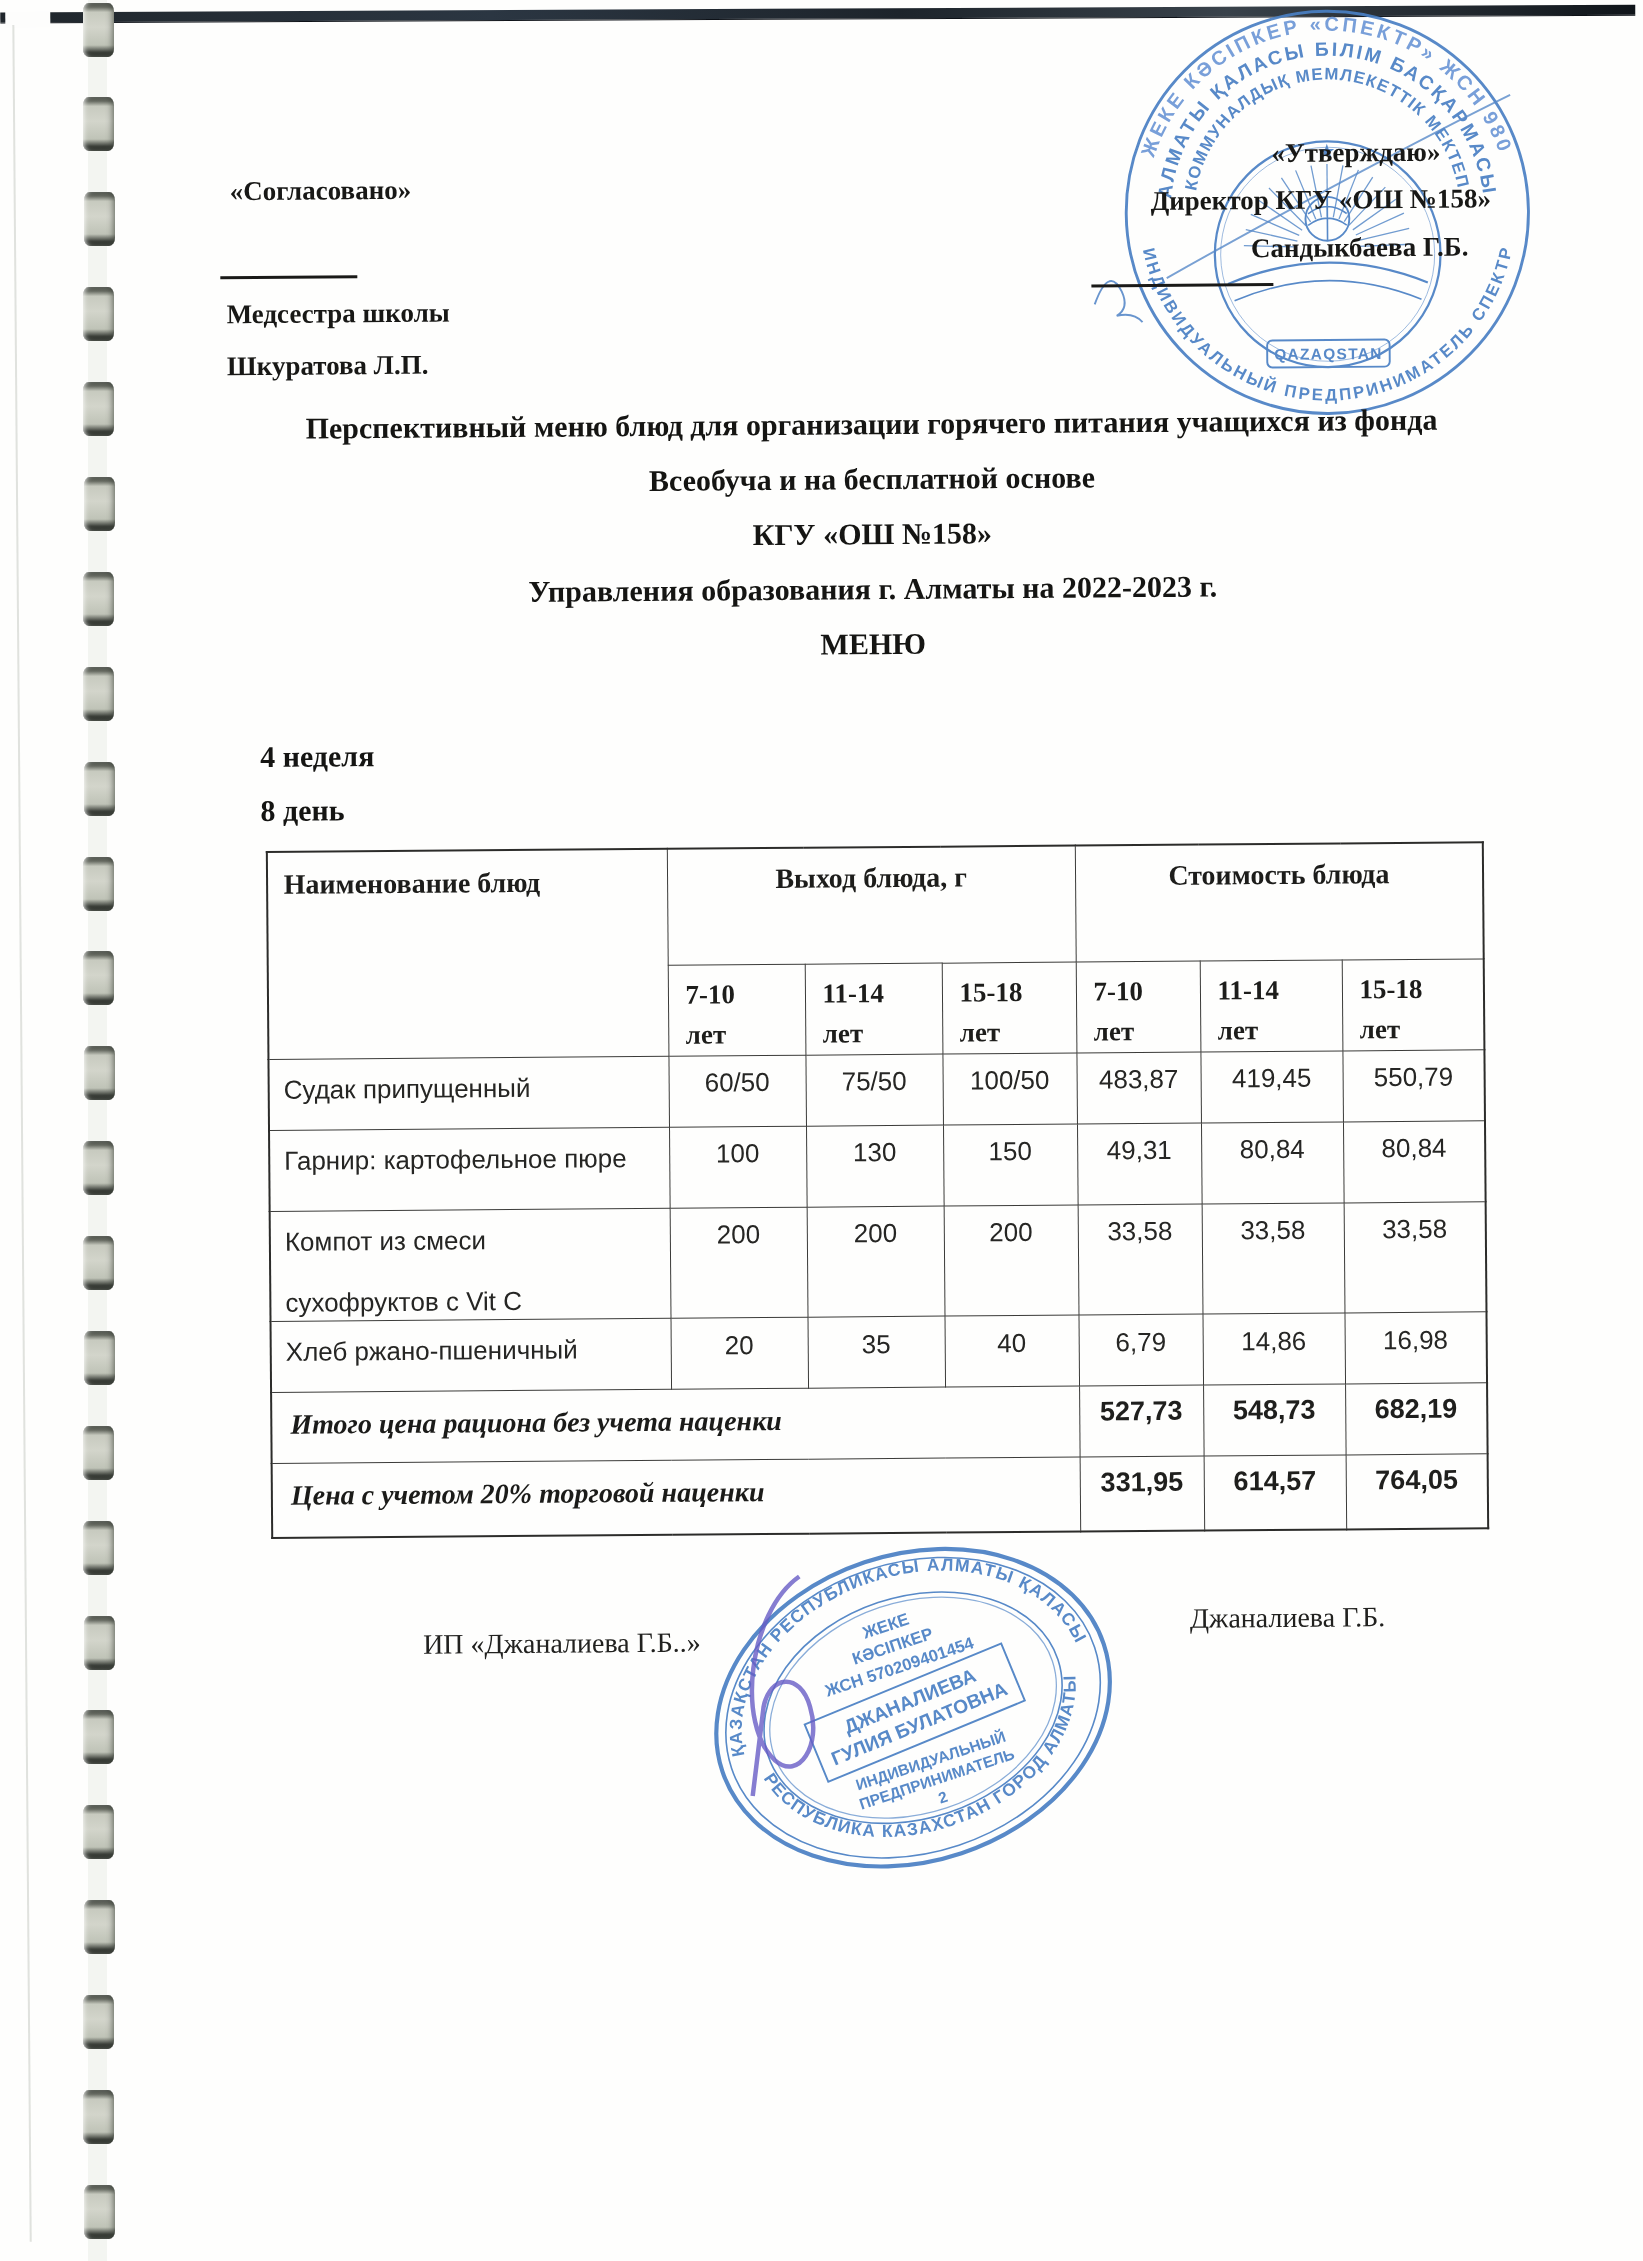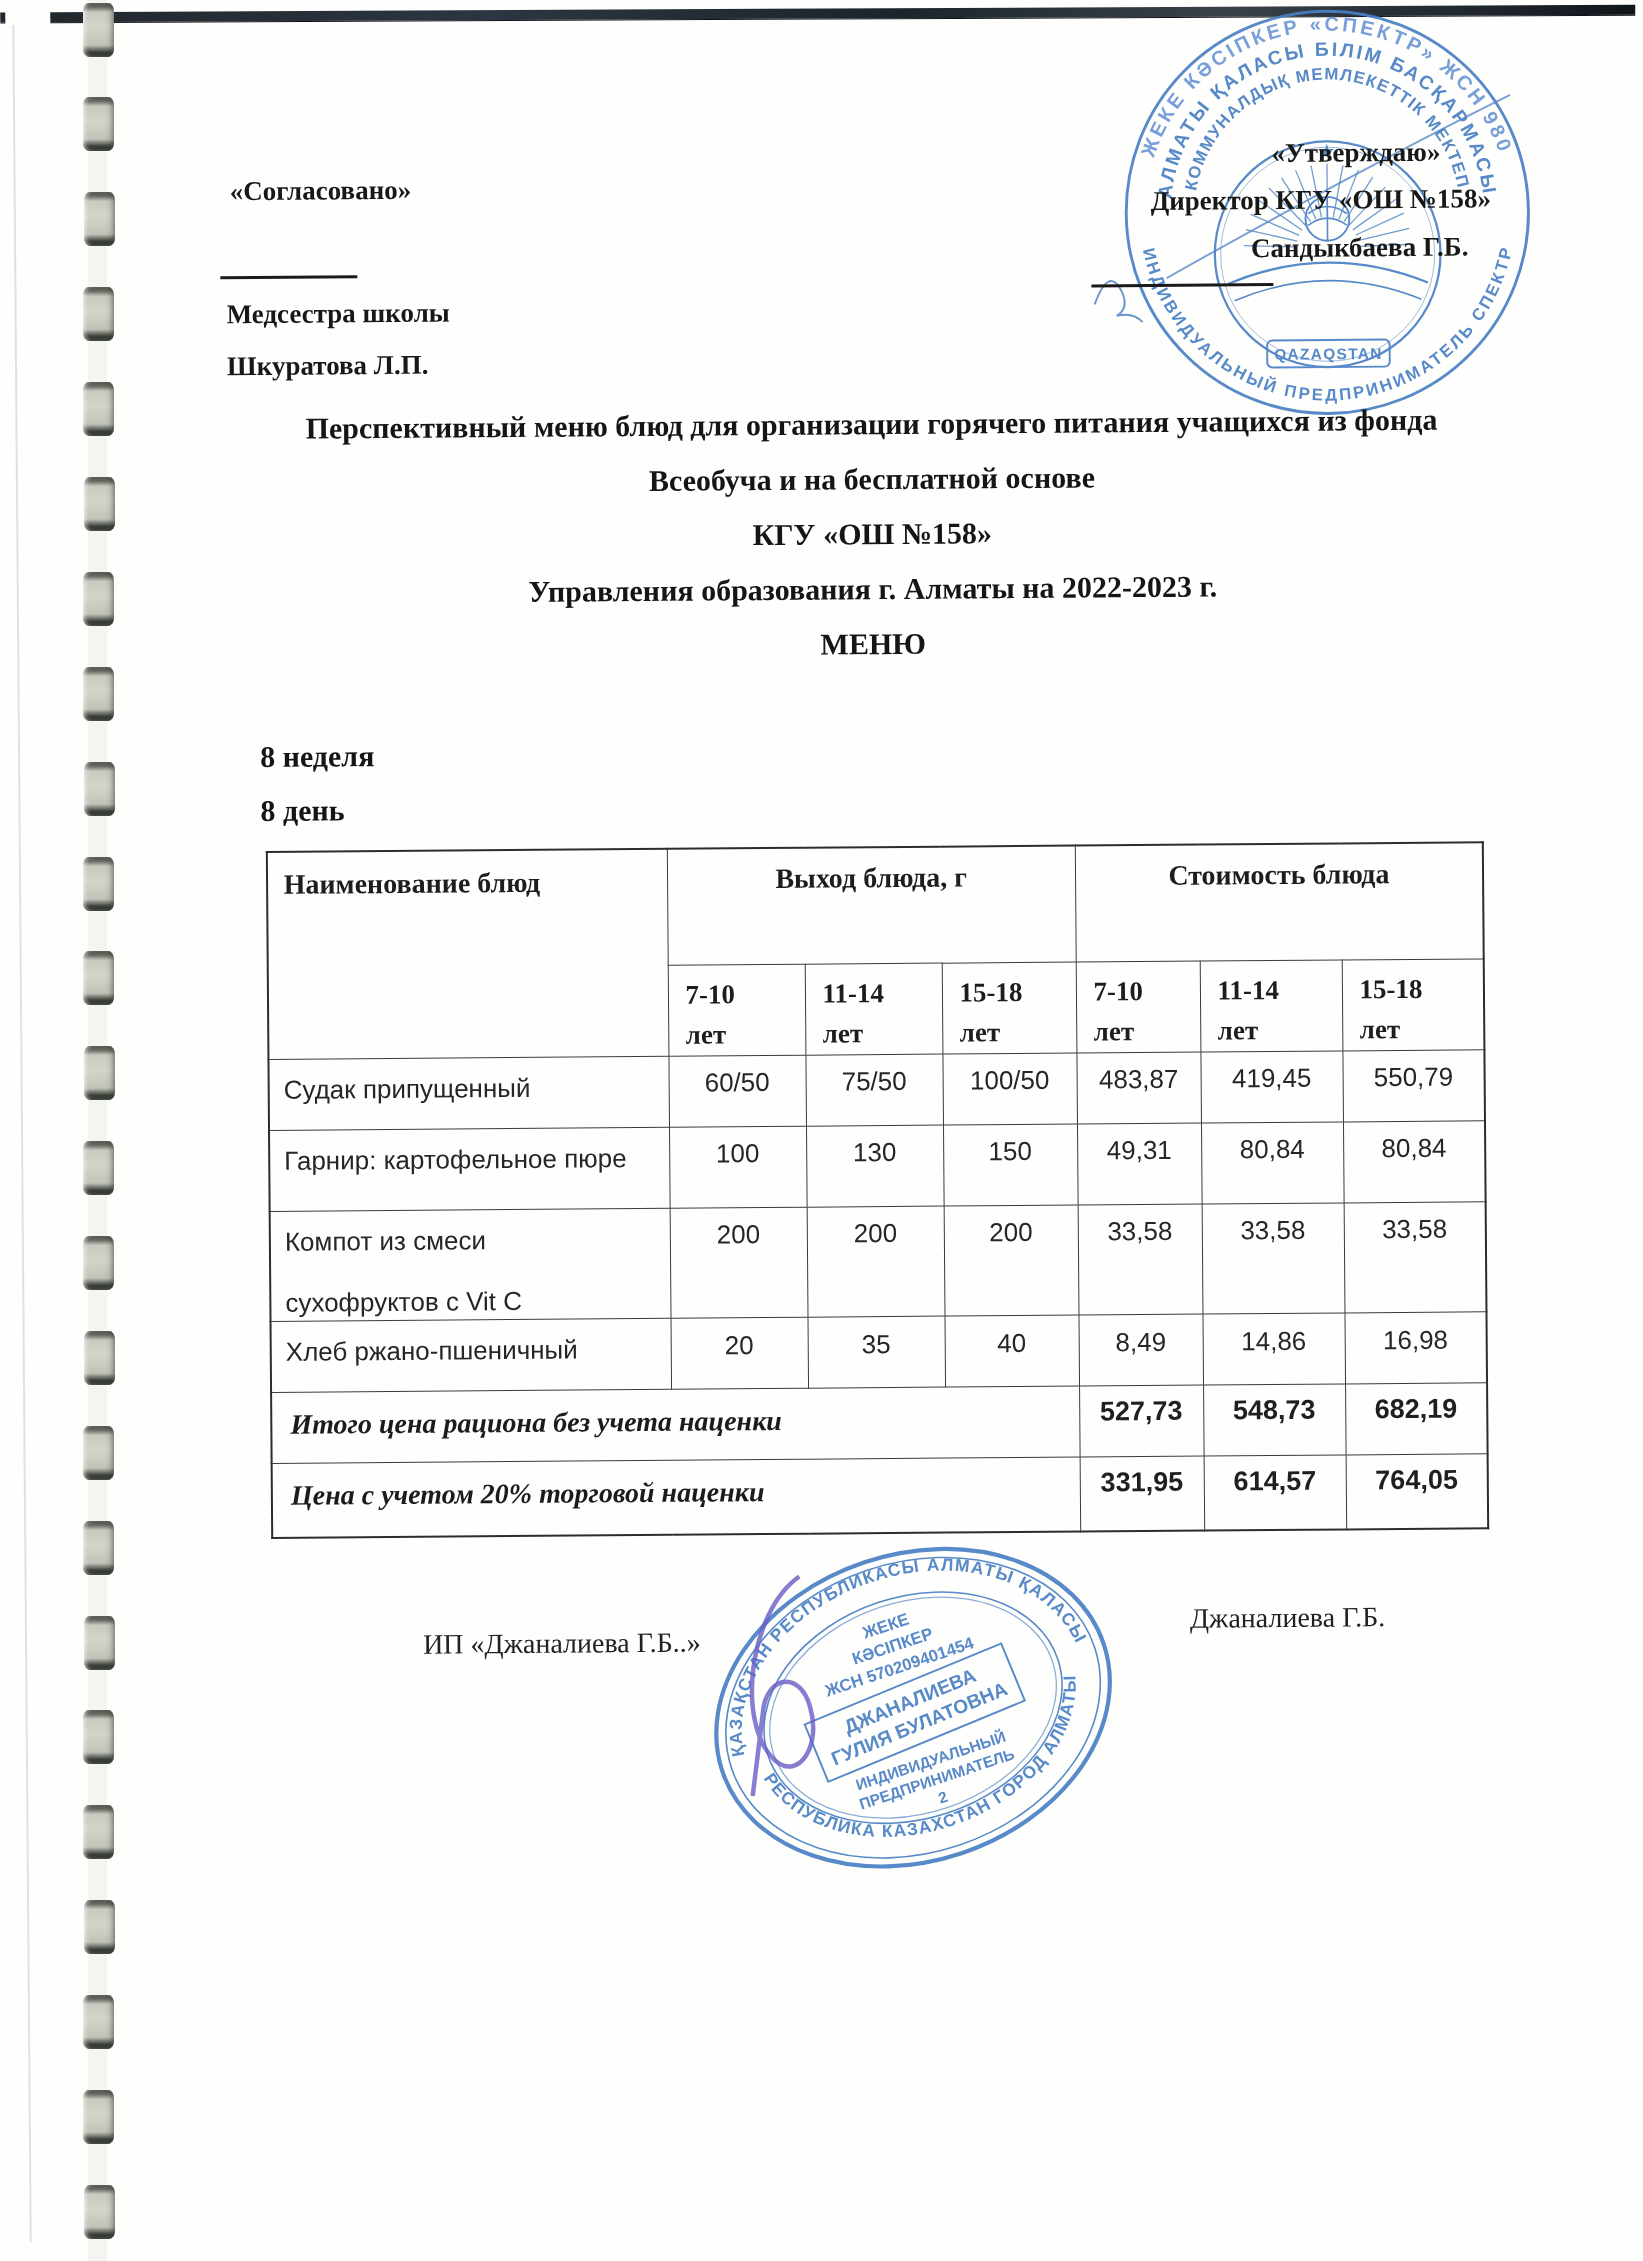--- a/index.html
+++ b/index.html
@@ -132,21 +132,21 @@
     <div class="sig-line" style="left:1098px;top:291px;width:182px;"></div>
 
     <div class="title">
       <div>Перспективный меню блюд для организации горячего питания учащихся из фонда</div>
       <div>Всеобуча и на бесплатной  основе</div>
       <div>КГУ «ОШ №158»</div>
       <div>Управления образования г. Алматы на 2022-2023 г.</div>
       <div>МЕНЮ</div>
     </div>
 
-    <div class="weekday" style="top:740px;">8 неделя</div>
+    <div class="weekday" style="top:740px;">4 неделя</div>
     <div class="weekday" style="top:794px;">8  день</div>
 
     <table class="menu">
       <colgroup>
         <col style="width:400px">
           <col style="width:137px">
           <col style="width:137px">
           <col style="width:134px">
         <col style="width:124px">
           <col style="width:142px">
@@ -218,21 +218,21 @@
         <td class="num">33,58</td>
         <td class="num">33,58</td>
       </tr>
       <tr class="rr4">
         <td class="dish">
               <div>Хлеб ржано-пшеничный</div>
             </td>
         <td class="num">20</td>
         <td class="num">35</td>
         <td class="num">40</td>
-        <td class="num">8,49</td>
+        <td class="num">6,79</td>
         <td class="num">14,86</td>
         <td class="num">16,98</td>
       </tr>
       <tr class="rt1">
         <td class="total-label" colspan="4">Итого цена рациона без учета наценки</td>
         <td class="total-num">527,73</td>
         <td class="total-num">548,73</td>
         <td class="total-num">682,19</td>
       </tr>
       <tr class="rt2">

